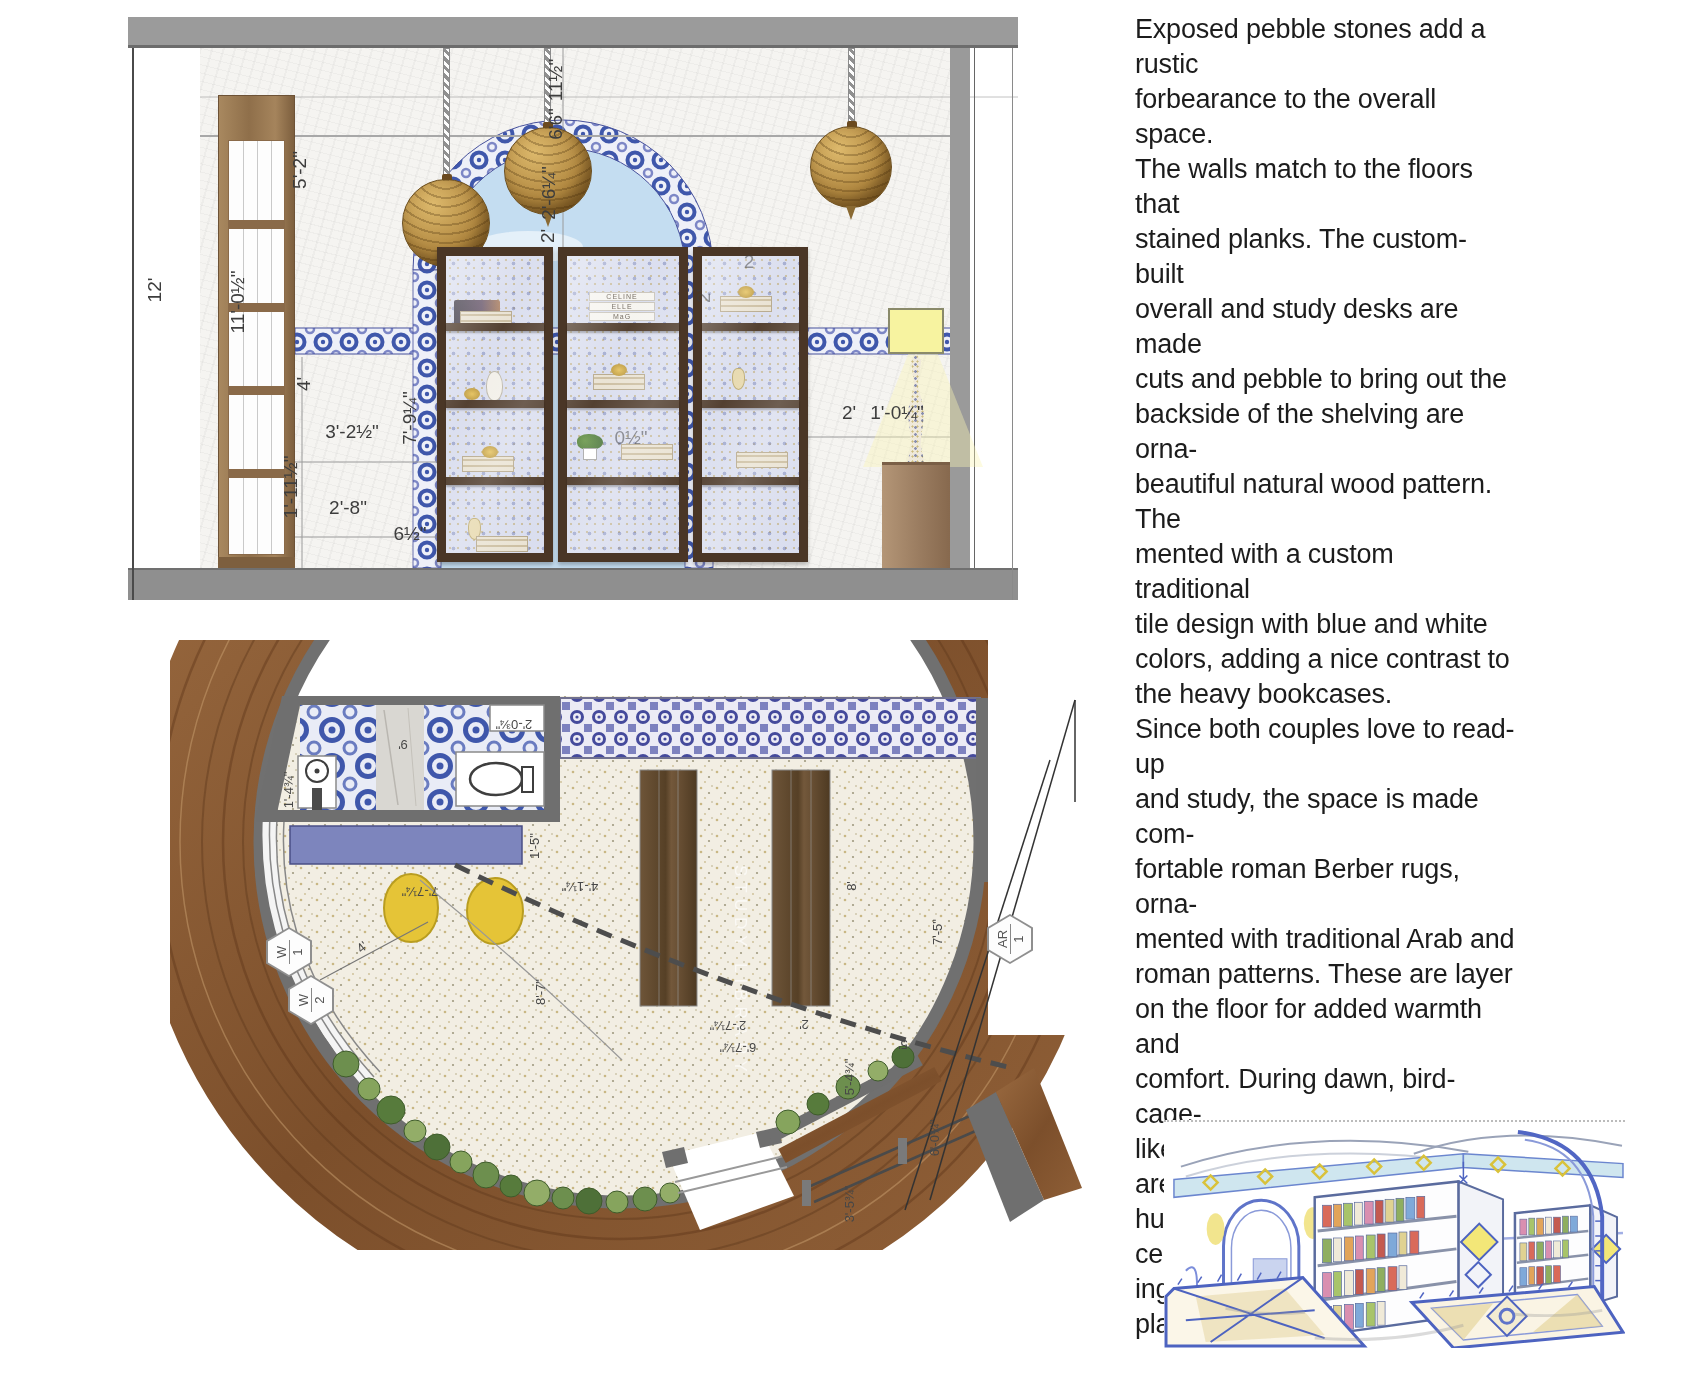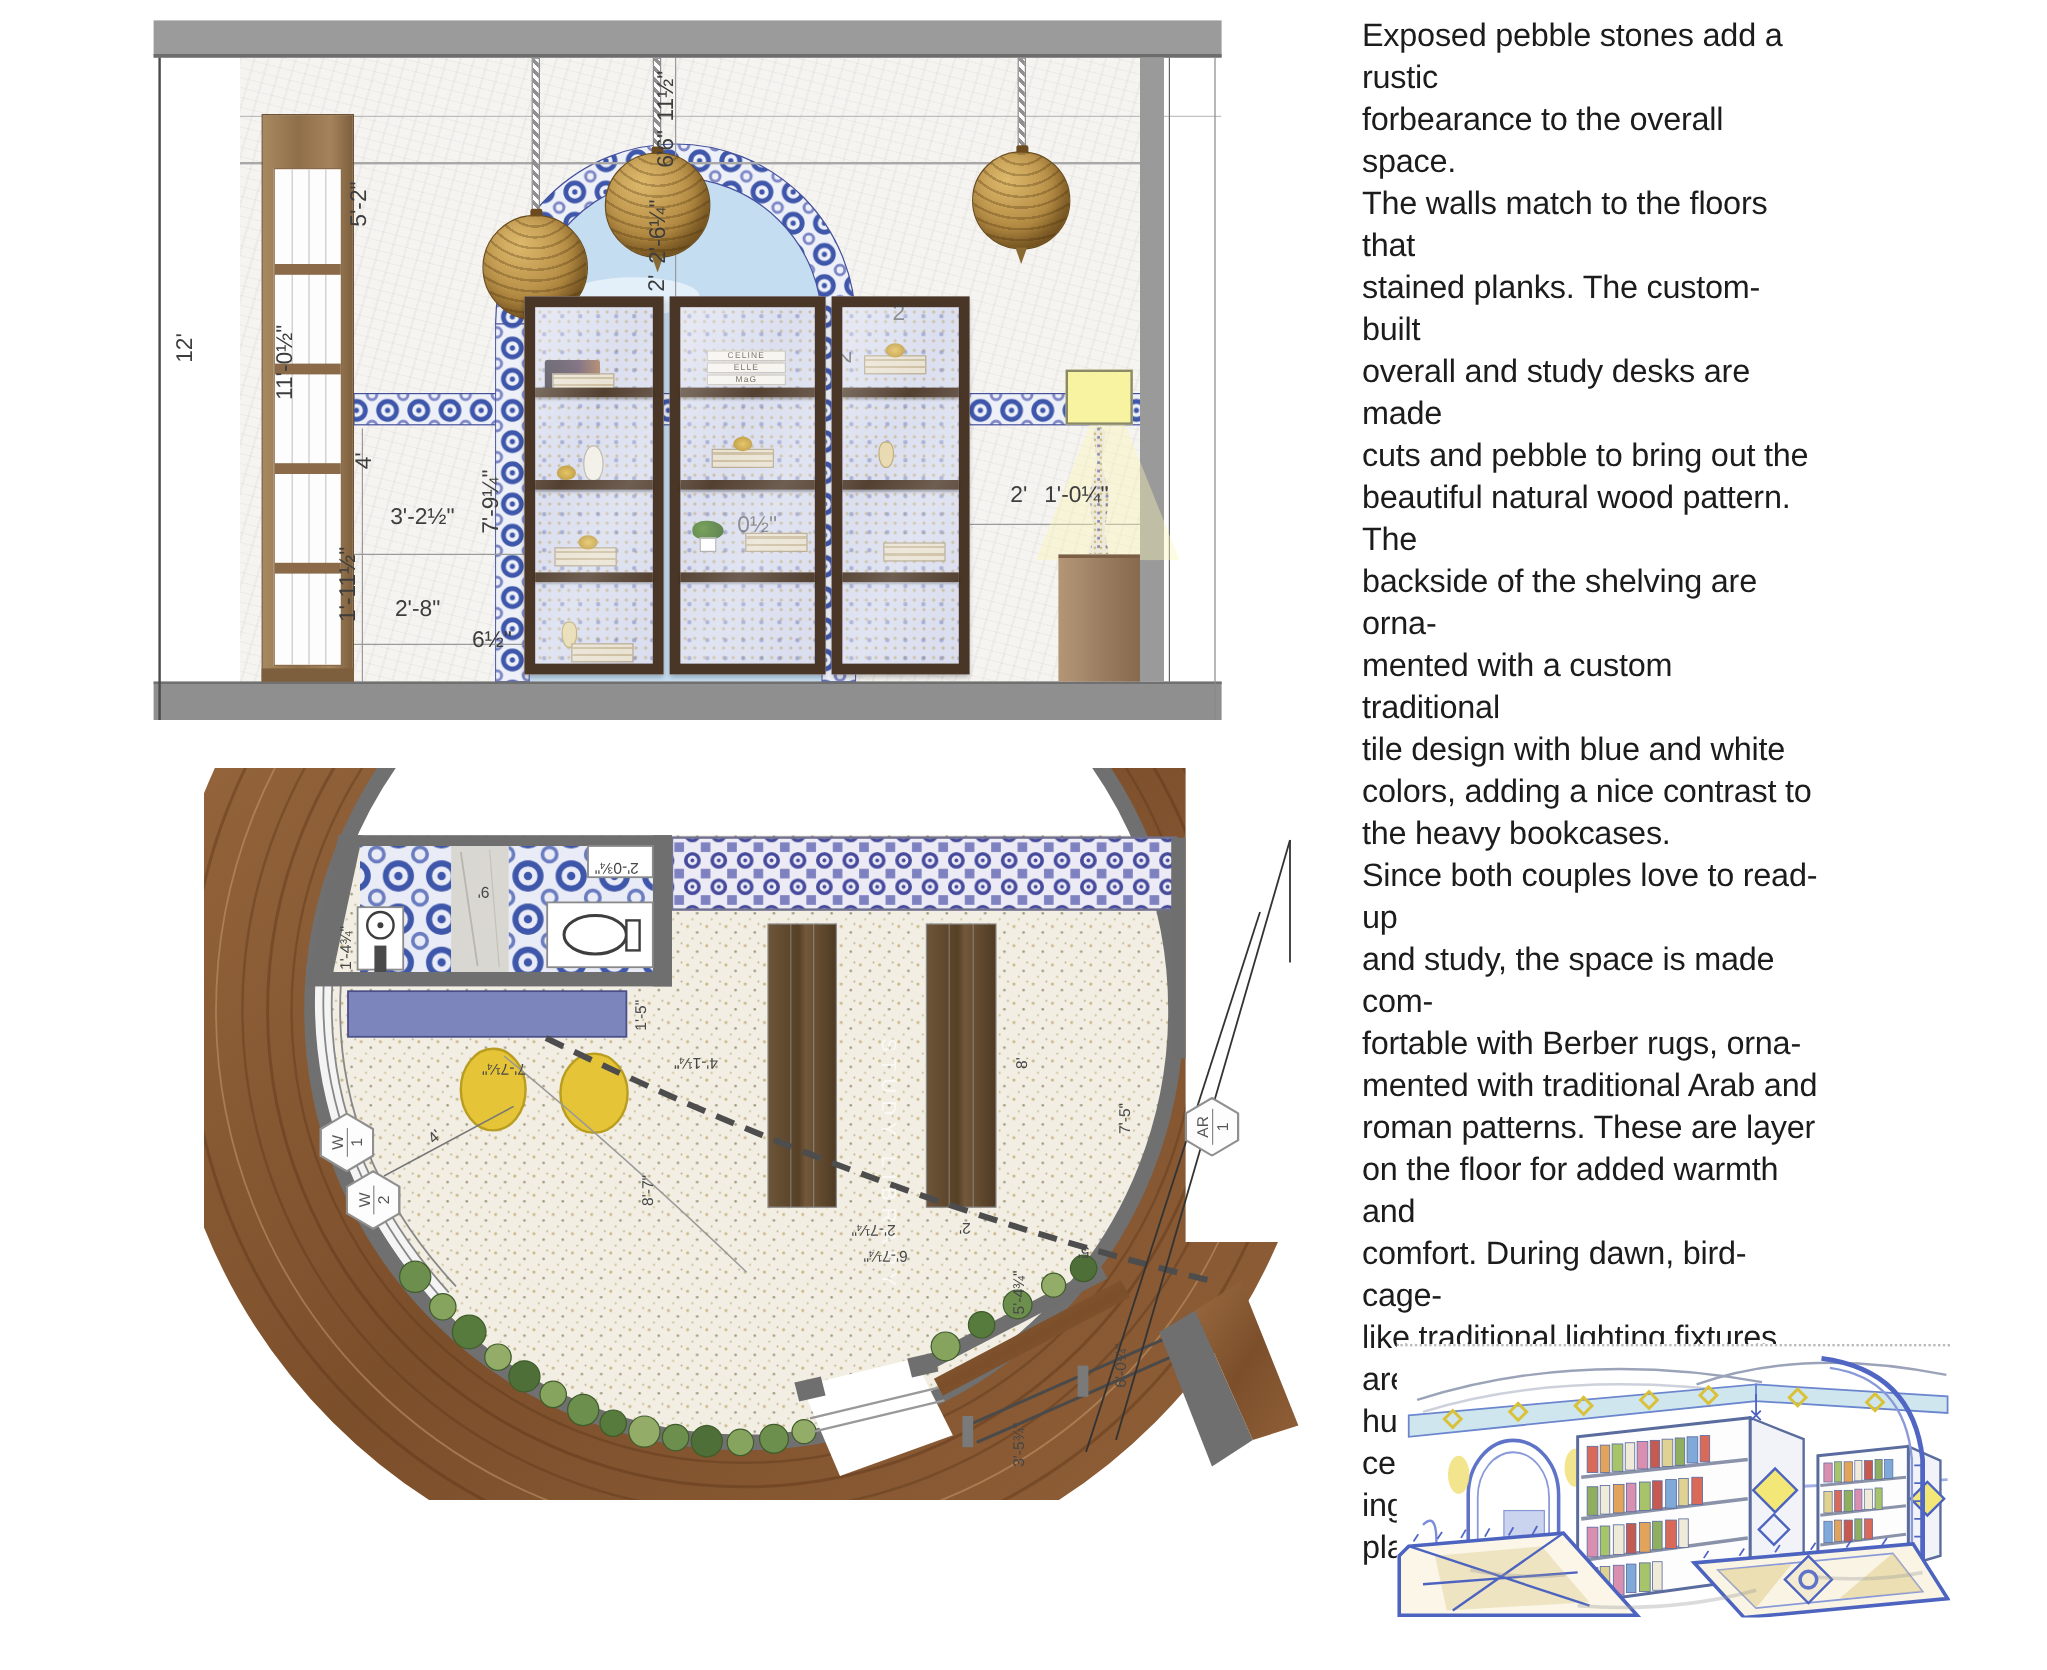--- a/index.html
+++ b/index.html
@@ -446,29 +446,29 @@
     <span class="dim pdim" style="left: 849px; top: 1204px; transform: translate(-50%, -50%) rotate(-90deg);">3'-5¾"</span>
   </div>
 
 <div id="article">
     <div>Exposed pebble stones add a rustic</div>
     <div>forbearance to the overall space.</div>
     <div>The walls match to the floors that</div>
     <div>stained planks. The custom- built</div>
     <div>overall and study desks are made</div>
     <div>cuts and pebble to bring out the</div>
+    <div>backside of the shelving are orna-</div>
     <div>beautiful natural wood pattern. The</div>
-    <div>backside of the shelving are orna-</div>
     <div>mented with a custom traditional</div>
     <div>tile design with blue and white</div>
     <div>colors, adding a nice contrast to</div>
     <div>the heavy bookcases.</div>
     <div>Since both couples love to read-up</div>
     <div>and study, the space is made com-</div>
-    <div>fortable with Berber rugs, orna-</div>
+    <div>fortable roman Berber rugs, orna-</div>
     <div>mented with traditional Arab and</div>
     <div>roman patterns. These are layer</div>
     <div>on the floor for added warmth and</div>
     <div>comfort. During dawn, bird-cage-</div>
     <div>like traditional lighting fixtures are</div>
     <div>hung from the cross-vaulted ceil-</div>
     <div>ings and brass task lights are placed</div>
   </div>
 
 <svg id="sketch" width="461" height="228" viewBox="0 0 461 228">

